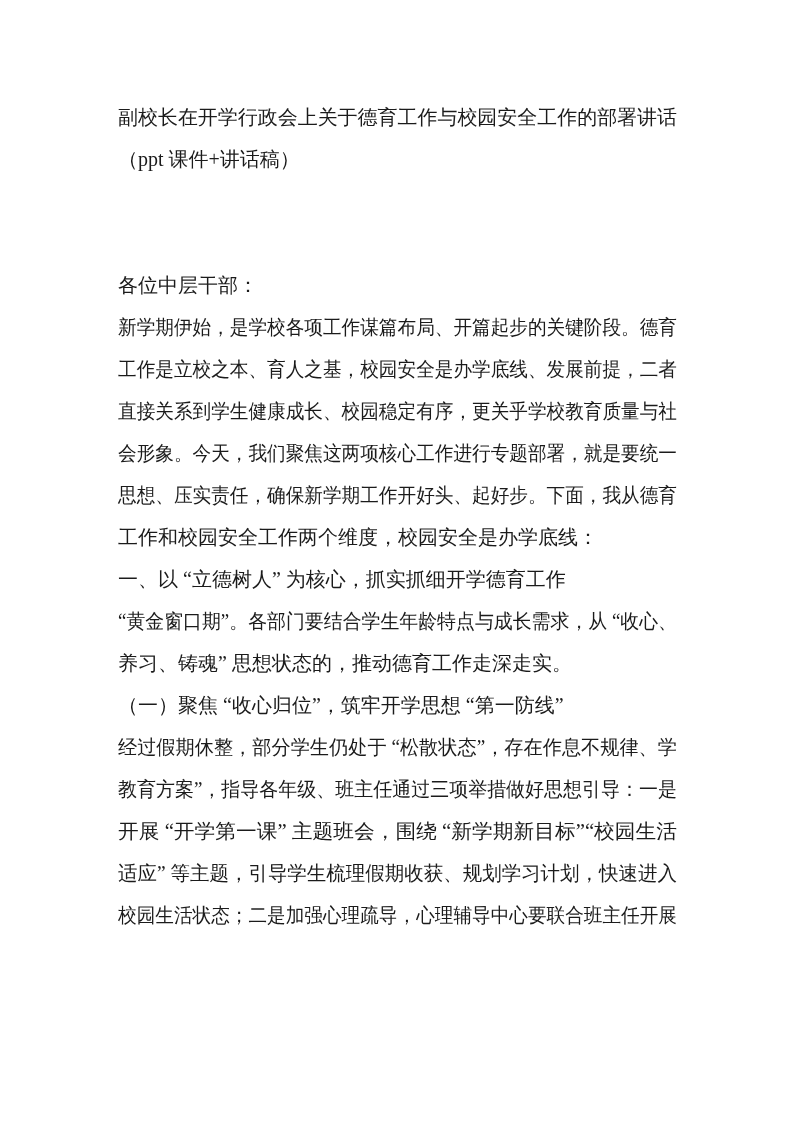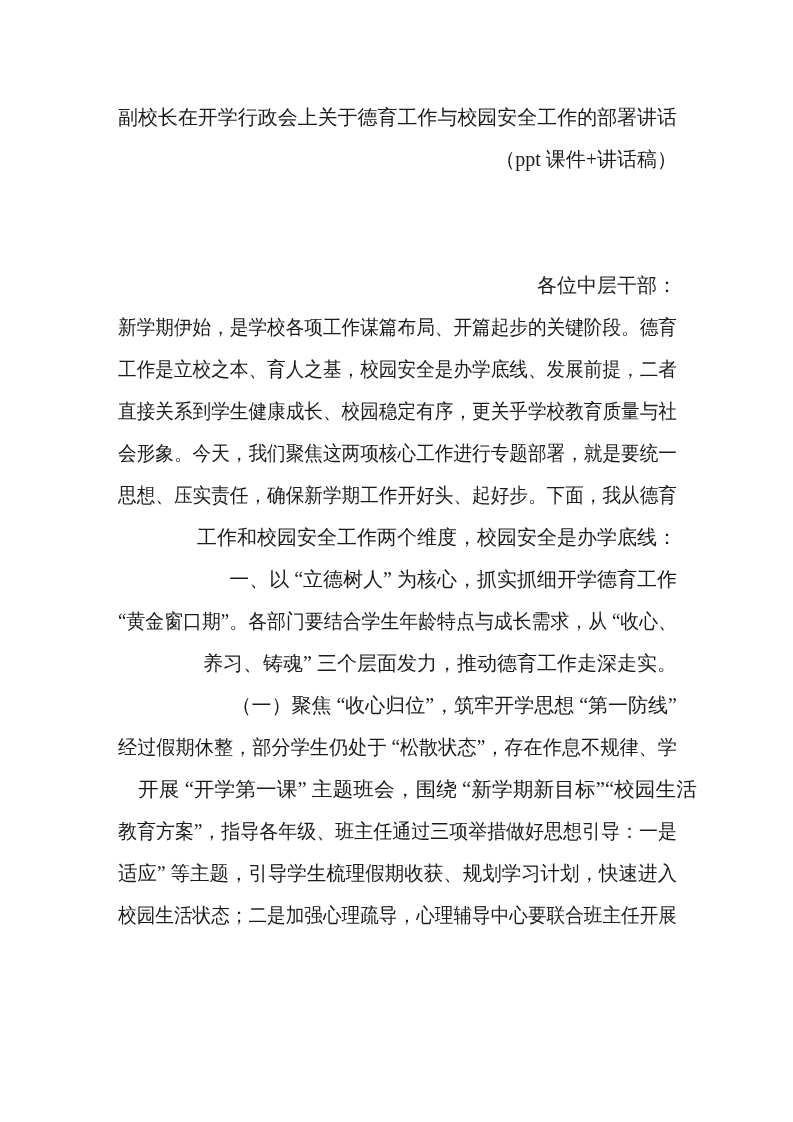--- a/index.html
+++ b/index.html
@@ -20,21 +20,20 @@
     background: #ffffff;
     padding: 96px 116px 0 118px;
   }
   .line {
     height: 42px;
     line-height: 42px;
     font-size: 20px;
     color: #1b1b1b;
     overflow: visible;
     white-space: nowrap;
-    text-align: right;
   }
   .line .t {
     display: inline-block;
     white-space: nowrap;
     transform-origin: 0 50%;
   }
   .spacer {
     height: 84px;
   }
 </style>
@@ -50,21 +49,21 @@
 
   <div class="line"><span class="t">各位中层干部：</span></div>
   <div class="line fill"><span class="t" style="transform: scaleX(0.931667);">新学期伊始，是学校各项工作谋篇布局、开篇起步的关键阶段。德育</span></div>
   <div class="line fill"><span class="t" style="transform: scaleX(0.931667);">工作是立校之本、育人之基，校园安全是办学底线、发展前提，二者</span></div>
   <div class="line fill"><span class="t" style="transform: scaleX(0.931667);">直接关系到学生健康成长、校园稳定有序，更关乎学校教育质量与社</span></div>
   <div class="line fill"><span class="t" style="transform: scaleX(0.931667);">会形象。今天，我们聚焦这两项核心工作进行专题部署，就是要统一</span></div>
   <div class="line fill"><span class="t" style="transform: scaleX(0.931667);">思想、压实责任，确保新学期工作开好头、起好步。下面，我从德育</span></div>
   <div class="line"><span class="t">工作和校园安全工作两个维度，校园安全是办学底线：</span></div>
   <div class="line"><span class="t">一、以 “立德树人” 为核心，抓实抓细开学德育工作</span></div>
   <div class="line fill"><span class="t" style="transform: scaleX(0.94483);">“黄金窗口期”。各部门要结合学生年龄特点与成长需求，从 “收心、</span></div>
-  <div class="line"><span class="t">养习、铸魂” 三个层面发力，推动德育工作走深走实。</span></div>
+  <div class="line"><span class="t">养习、铸魂” 思想状态的，推动德育工作走深走实。</span></div>
   <div class="line"><span class="t">（一）聚焦 “收心归位”，筑牢开学思想 “第一防线”</span></div>
   <div class="line fill"><span class="t" style="transform: scaleX(0.959219);">经过假期休整，部分学生仍处于 “松散状态”，存在作息不规律、学</span></div>
+  <div class="line fill"><span class="t" style="transform: scaleX(0.949242);">教育方案”，指导各年级、班主任通过三项举措做好思想引导：一是</span></div>
   <div class="line fill"><span class="t" style="transform: scaleX(1.03635);">开展 “开学第一课” 主题班会，围绕 “新学期新目标”“校园生活</span></div>
-  <div class="line fill"><span class="t" style="transform: scaleX(0.949242);">教育方案”，指导各年级、班主任通过三项举措做好思想引导：一是</span></div>
   <div class="line fill"><span class="t" style="transform: scaleX(0.974053);">适应” 等主题，引导学生梳理假期收获、规划学习计划，快速进入</span></div>
   <div class="line fill"><span class="t" style="transform: scaleX(0.931667);">校园生活状态；二是加强心理疏导，心理辅导中心要联合班主任开展</span></div>
 
 </div>
 
 </body></html>

